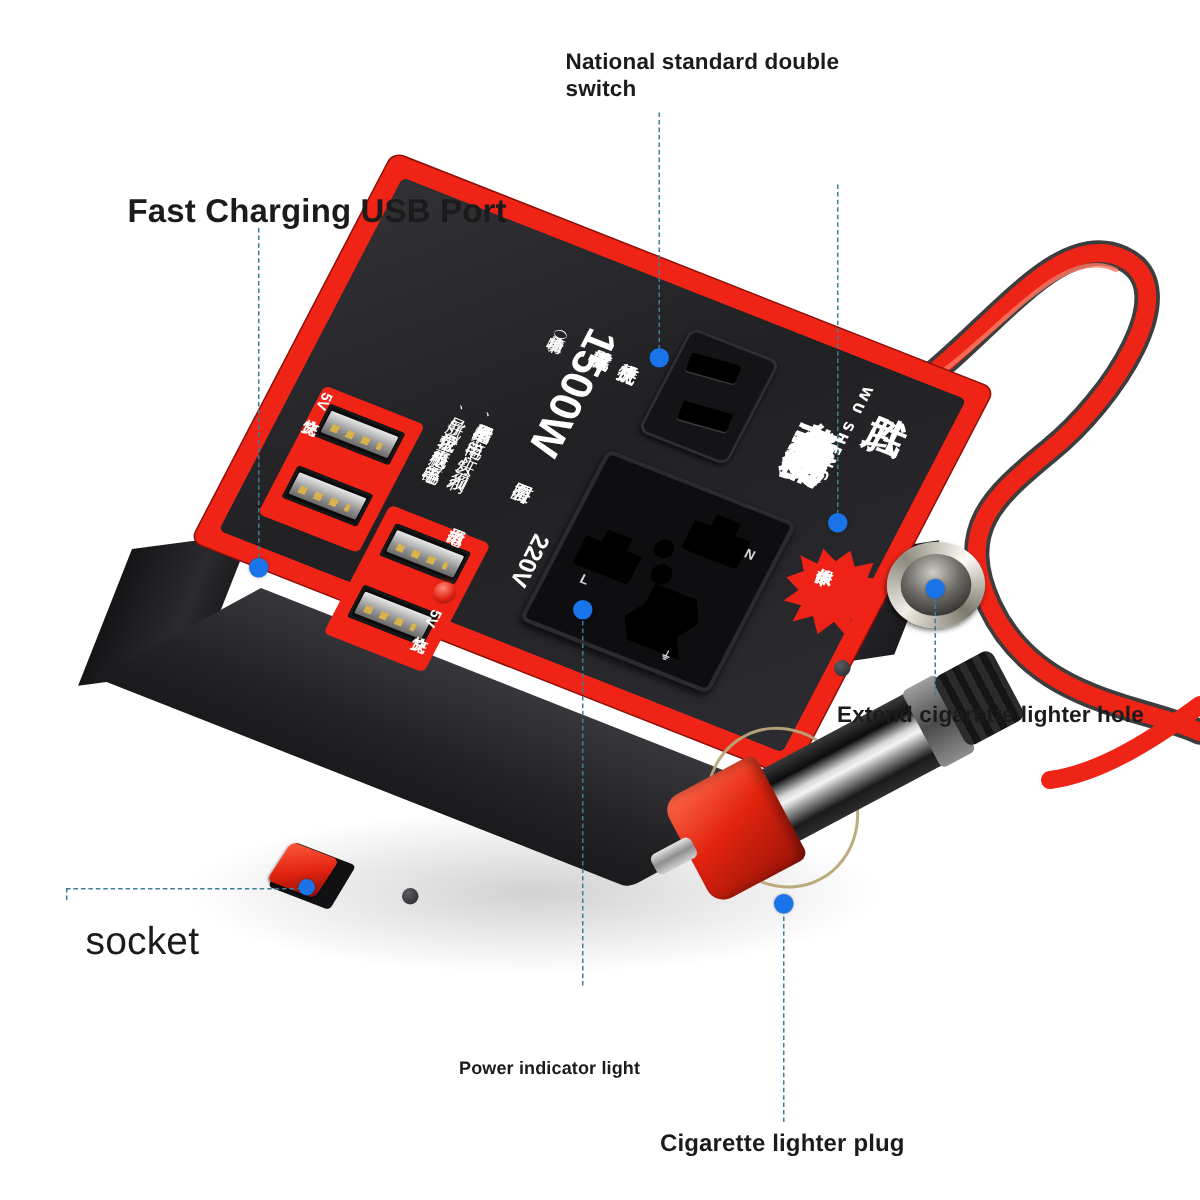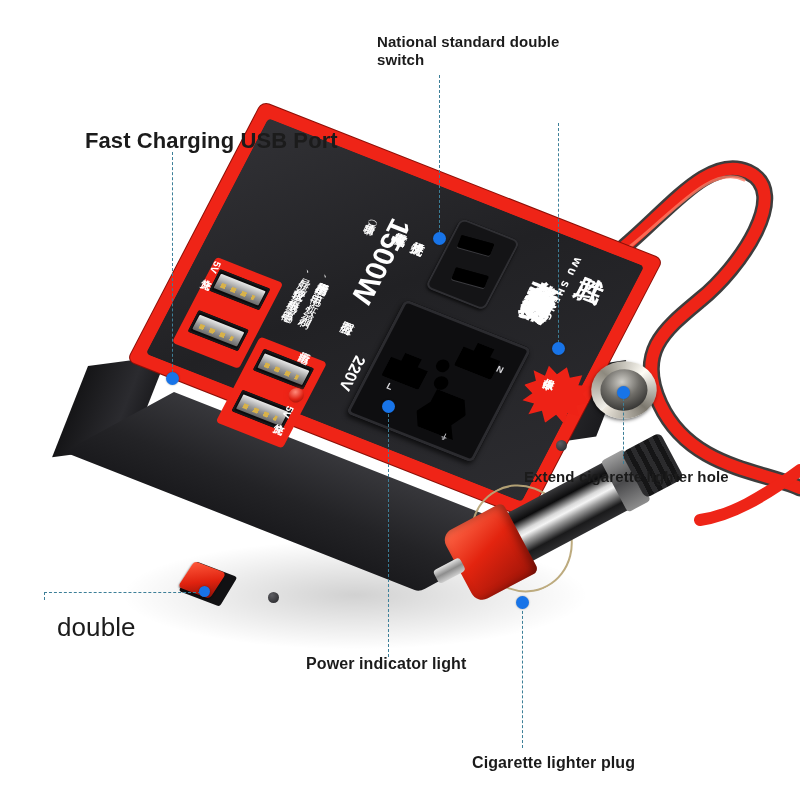--- a/index.html
+++ b/index.html
@@ -11,23 +11,23 @@
   #stage{position:absolute;inset:0;width:800px;height:800px;}
 
   
   .label{
     position:absolute;color:#1b1b1b;font-weight:700;
     letter-spacing:.1px;line-height:1.22;white-space:pre-line;
   }
   .lbl-usb   {left:85px; top:128px; font-size:22px;}
   .lbl-double{left:377px;top:33px;  font-size:15px;}
   .lbl-three {left:503px;top:82px;  font-size:14.5px;}
-  .lbl-ext   {left:524px;top:468px; font-size:15px;}
-  .lbl-power {left:306px;top:654px; font-size:16px;}
-  .lbl-plug  {left:440px;top:753px; font-size:16px;margin-left:32px;}
+  .lbl-ext   {left:558px;top:468px; font-size:15px;}
+  .lbl-power {left:306px;top:705px; font-size:12px;}
+  .lbl-plug  {left:440px;top:753px; font-size:16px;}
   .lbl-switch{left:57px; top:612px; font-size:26px;font-weight:400;}
 
   
   .dline{position:absolute;}
   .dv{ border-left:1.6px dashed #3d7f98; }
   .dh{ border-top:1.6px dashed #3d7f98; }
 
   
   .dot{
     position:absolute;width:13px;height:13px;border-radius:50%;
@@ -335,15 +335,15 @@
   <div class="dot" style="left:382px;top:400px;"></div>
   <div class="dot" style="left:516px;top:596px;"></div>
   <div class="dot sm" style="left:199px;top:586px;"></div>
 
   <div class="label lbl-usb">Fast Charging USB Port</div>
   <div class="label lbl-double">National standard double
 switch</div>
   <div class="label lbl-ext">Extend cigarette lighter hole</div>
   <div class="label lbl-power">Power indicator light</div>
   <div class="label lbl-plug">Cigarette lighter plug</div>
-  <div class="label lbl-switch">double</div>
+  <div class="label lbl-switch">socket</div>
 
 </div>
 
 </body></html>

